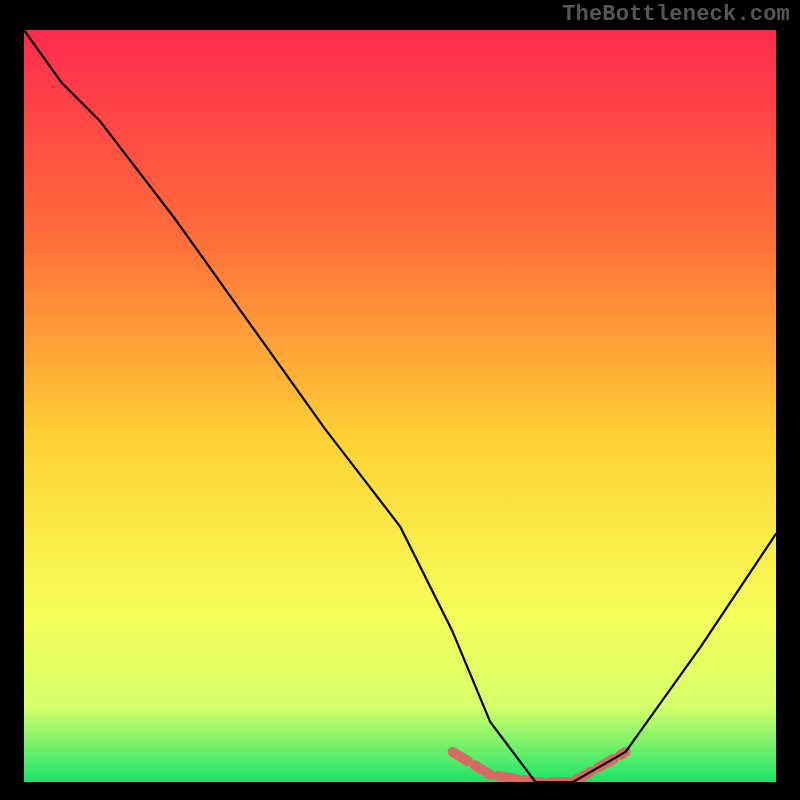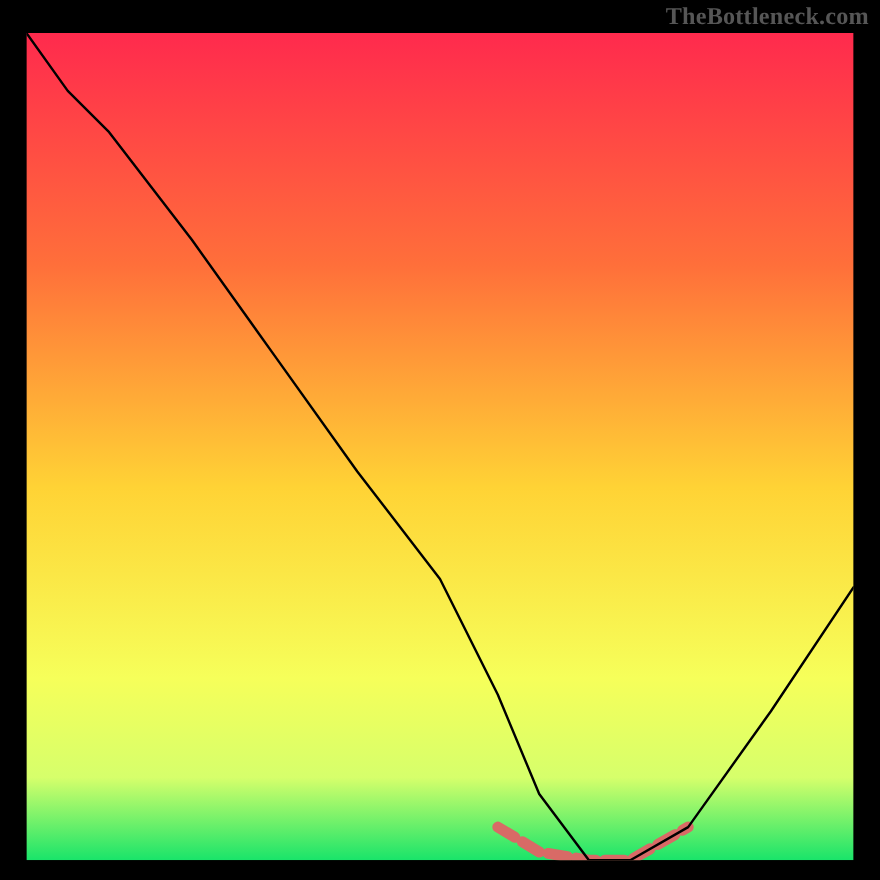--- a/index.html
+++ b/index.html
@@ -13,21 +13,21 @@
   .frame {
     position: relative;
     width: 800px;
     height: 800px;
     background: #000;
   }
   .attribution {
     position: absolute;
     top: 2px;
     right: 10px;
-    font-family: Liberation Serif, serif;
+    font-family: Liberation Mono, monospace;
     font-size: 22px;
     font-weight: 600;
     color: #565656;
     letter-spacing: 0.2px;
   }
   .plot-outer {
     position: absolute;
     left: 24px;
     top: 30px;
     width: 752px;

